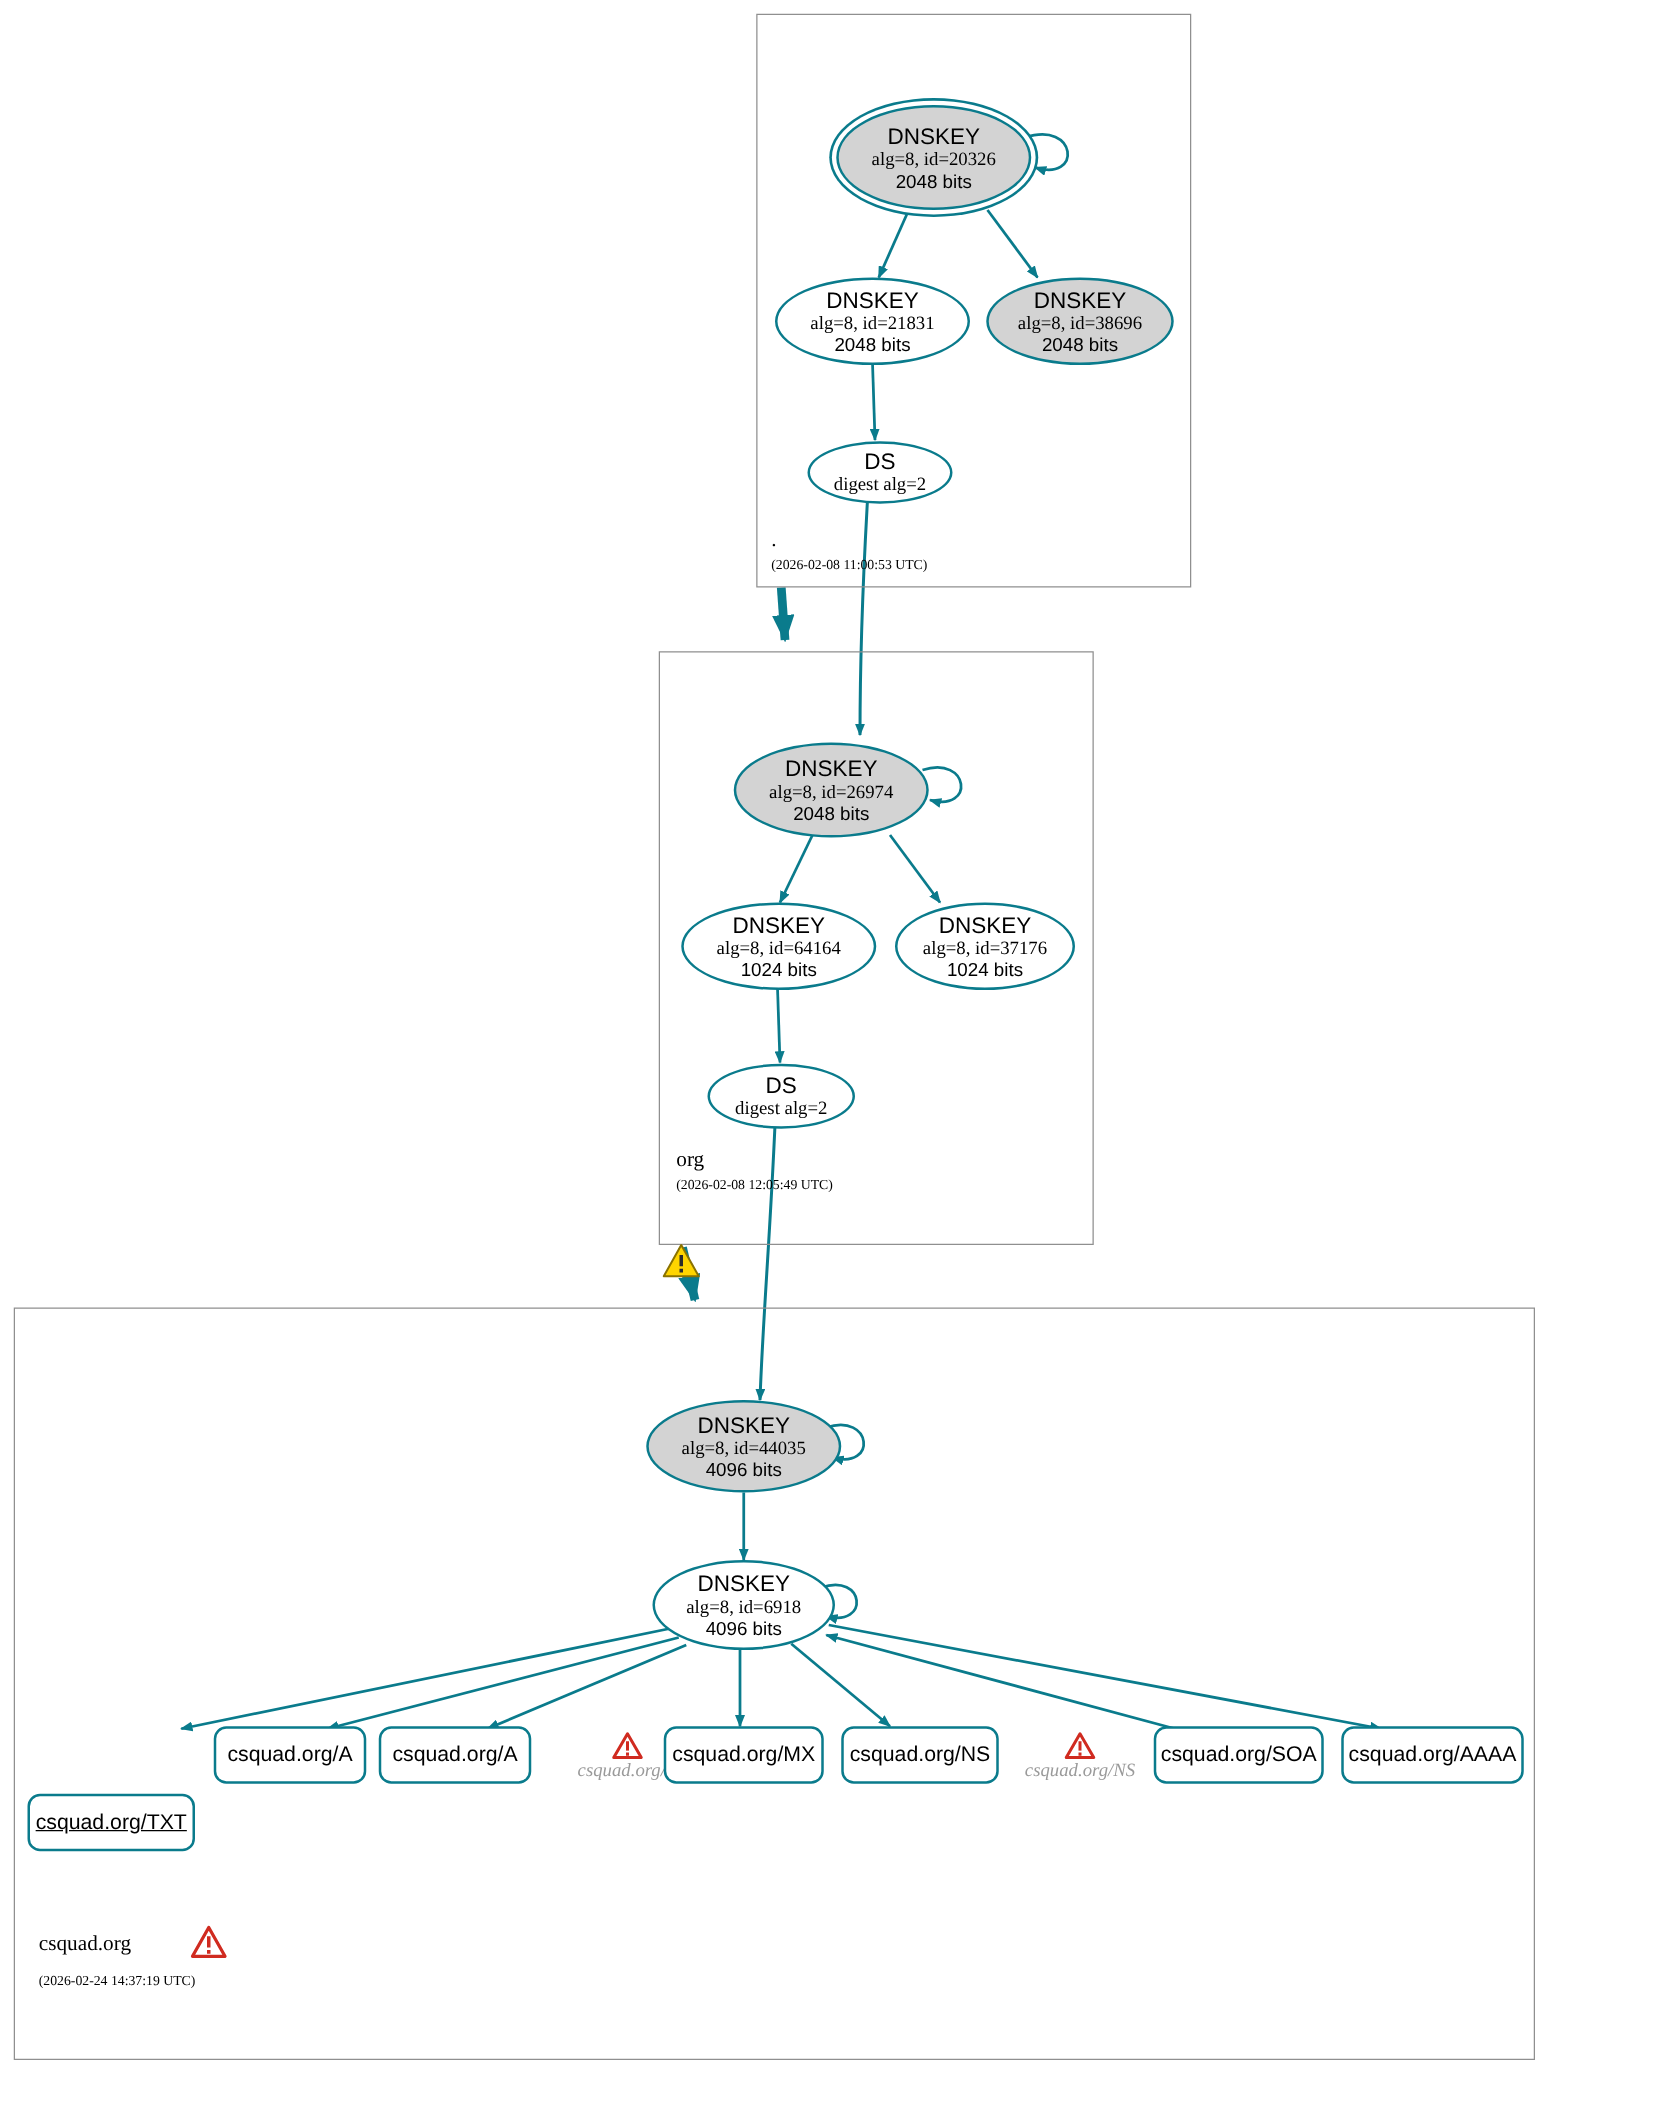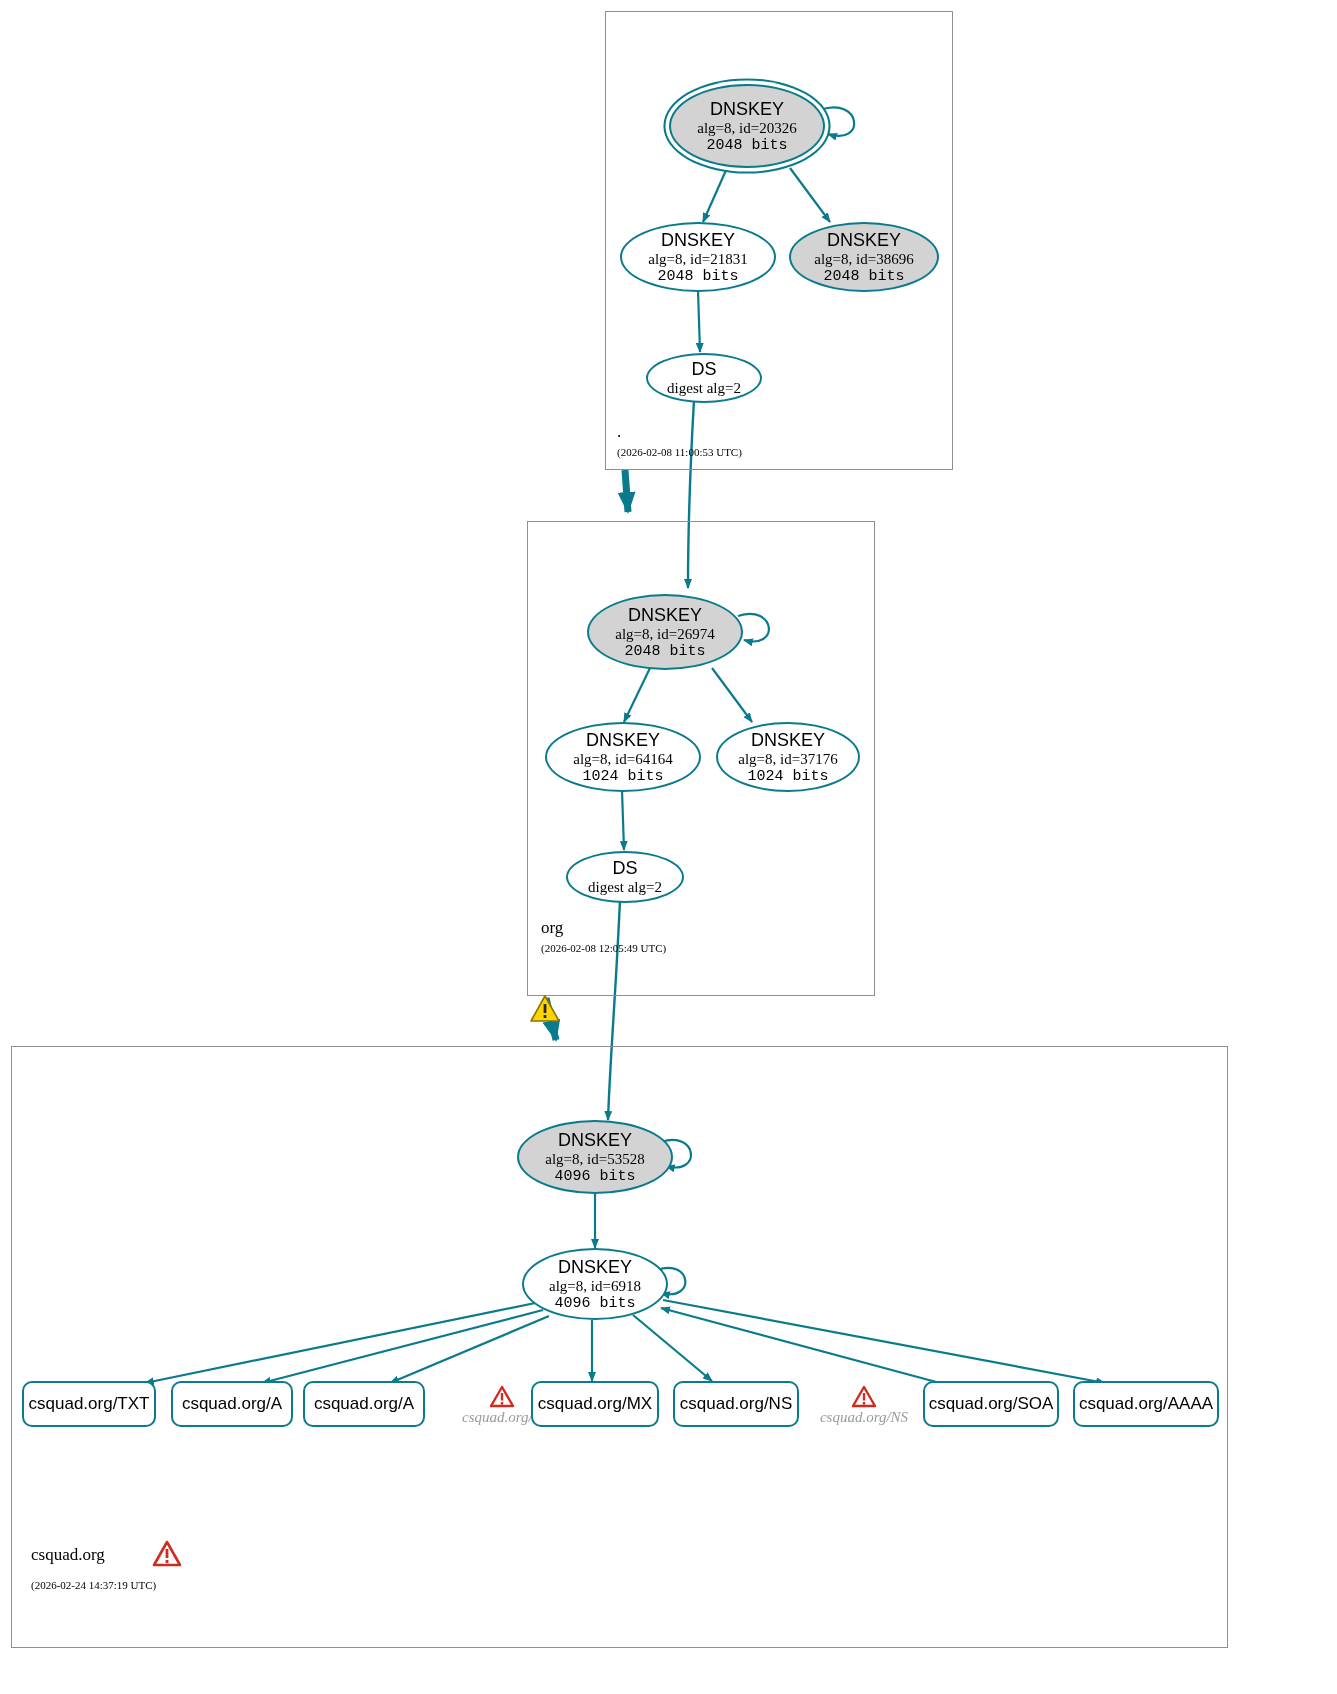--- a/index.html
+++ b/index.html
@@ -15,21 +15,21 @@
 
   .node{position:absolute;display:flex;flex-direction:column;align-items:center;justify-content:center;
         text-align:center;box-sizing:border-box;color:#000;}
   .ellipse{border:2.2px solid #0a7b8c;border-radius:50%;background:#ffffff;}
   .ellipse.filled{background:#d3d3d3;}
   .ellipse.dbl{box-shadow:0 0 0 3.5px #ffffff, 0 0 0 5.6px #0a7b8c;}
   .rrbox{border:2.2px solid #0a7b8c;border-radius:10px;background:#ffffff;}
 
   .t1{font-family:"Liberation Sans",sans-serif;font-size:18px;line-height:21px;}
   .t2{font-family:"Liberation Serif",serif;font-size:15px;line-height:17px;}
-  .t3{font-family:Liberation Mono, monospace;font-size:15px;line-height:17px;text-align:center;}
+  .t3{font-family:Liberation Sans, sans-serif;font-size:15px;line-height:17px;text-align:center;}
   .rrlabel{font-family:"Liberation Sans",sans-serif;font-size:17px;line-height:20px;}
 
   .ghost{position:absolute;display:flex;flex-direction:column;align-items:center;justify-content:flex-end;
          text-align:center;font-family:"Liberation Serif",serif;font-style:italic;font-size:15px;
          color:#9a9a9a;white-space:nowrap;}
   .warn{position:absolute;}
 </style>
 </head>
 <body>
 
@@ -147,31 +147,31 @@
   </div>
 
   <svg class="warn" style="left:529px;top:994px;width:32px;height:30px;" viewBox="0 0 32 30">
     <path d="M16,2 L30,27 L2,27 Z" fill="#ffd500" stroke="#8a7200" stroke-width="1.6" stroke-linejoin="round"></path>
     <rect x="14.6" y="10" width="2.8" height="9" fill="#2b2b2b"></rect>
     <rect x="14.6" y="21" width="2.8" height="3" fill="#2b2b2b"></rect>
   </svg>
 
   <div class="node ellipse filled" style="left:517px;top:1120px;width:156px;height:74px;">
     <span class="t1">DNSKEY</span>
-    <span class="t2">alg=8, id=53528</span>
+    <span class="t2">alg=8, id=44035</span>
     <span class="t3">4096 bits</span>
   </div>
 
   <div class="node ellipse" style="left:522px;top:1248px;width:146px;height:72px;">
     <span class="t1">DNSKEY</span>
     <span class="t2">alg=8, id=6918</span>
     <span class="t3">4096 bits</span>
   </div>
 
-  <div class="node rrbox" style="left:22px;top:1381px;width:134px;height:46px;">
+  <div class="node rrbox" style="left:22px;top:1435px;width:134px;height:46px;text-decoration:underline;">
     <span class="rrlabel">csquad.org/TXT</span>
   </div>
   <div class="node rrbox" style="left:171px;top:1381px;width:122px;height:46px;">
     <span class="rrlabel">csquad.org/A</span>
   </div>
   <div class="node rrbox" style="left:303px;top:1381px;width:122px;height:46px;">
     <span class="rrlabel">csquad.org/A</span>
   </div>
 
   <div class="ghost" style="left:432px;top:1378px;width:140px;height:48px;">

